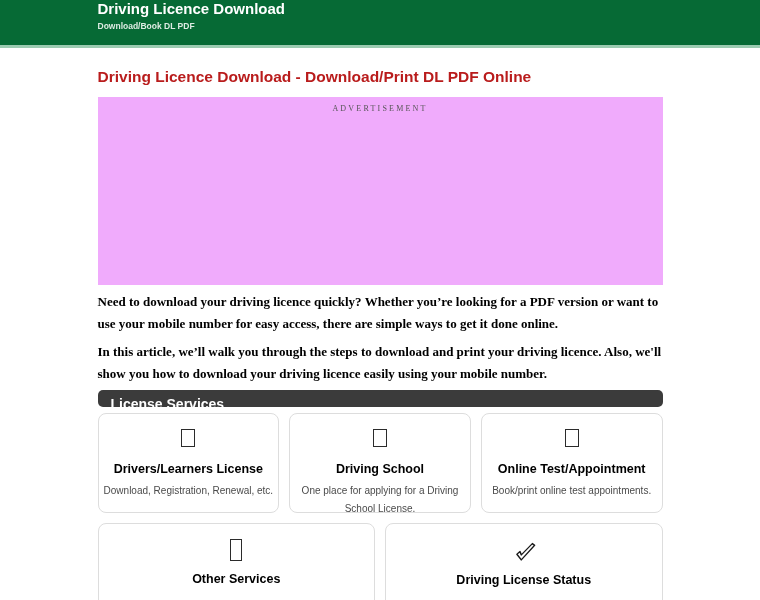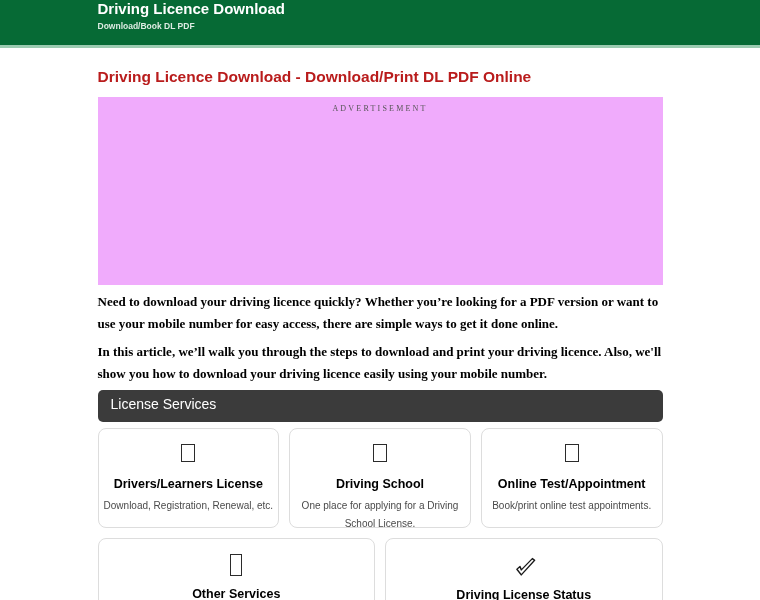--- a/index.html
+++ b/index.html
@@ -26,23 +26,23 @@
     color:#555;
   }
   p.body-p{
     font-family:"Liberation Serif",serif;font-weight:bold;
     font-size:13px;line-height:22px;color:#000;
     margin:6px 0 0 0;
   }
   p.body-p.second{margin-top:6px;}
   
   .section-bar{
-    margin-top:5px;height:32px;box-sizing:border-box;
+    margin-top:5px;height:17px;box-sizing:border-box;
     background:#3B3B3B;border-radius:5px;
-    color:#fff;font-weight:normal;font-size:14px;line-height:28px;
+    color:#fff;font-weight:bold;font-size:14px;line-height:28px;
     padding-left:13px;
   }
   
   .grid{display:grid;gap:10px;margin-top:6px;}
   .grid-3{grid-template-columns:repeat(3,1fr);}
   .grid-2{grid-template-columns:repeat(2,1fr);margin-top:10px;}
   .card{
     display:block;background:#fff;border:1px solid #ddd;border-radius:8px;
     box-sizing:border-box;height:100px;text-align:center;padding-top:15px;
     text-decoration:none;color:inherit;cursor:pointer;

